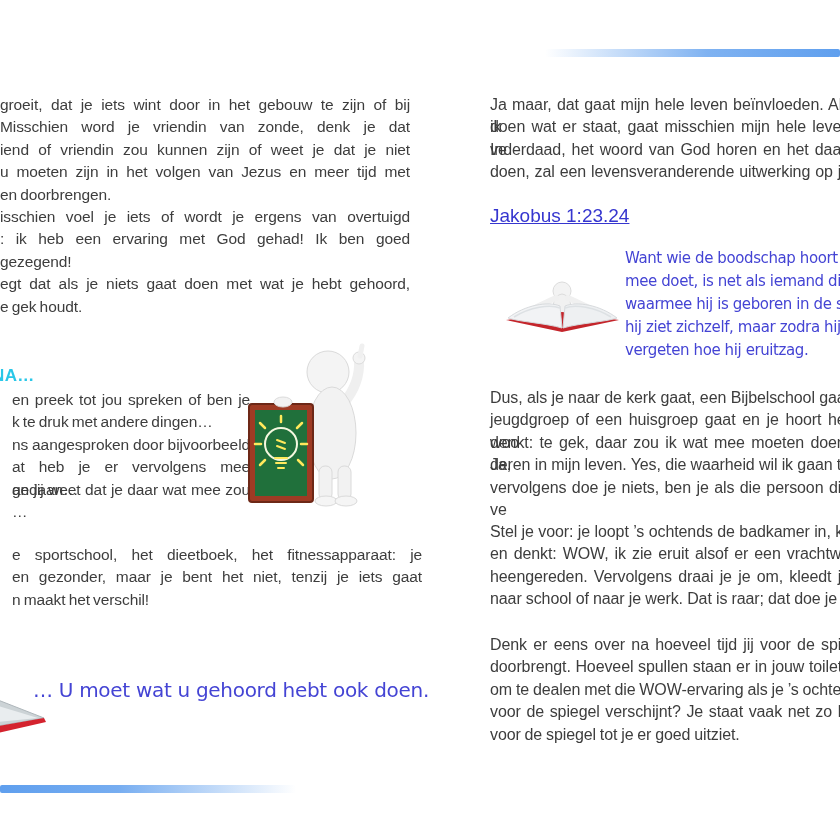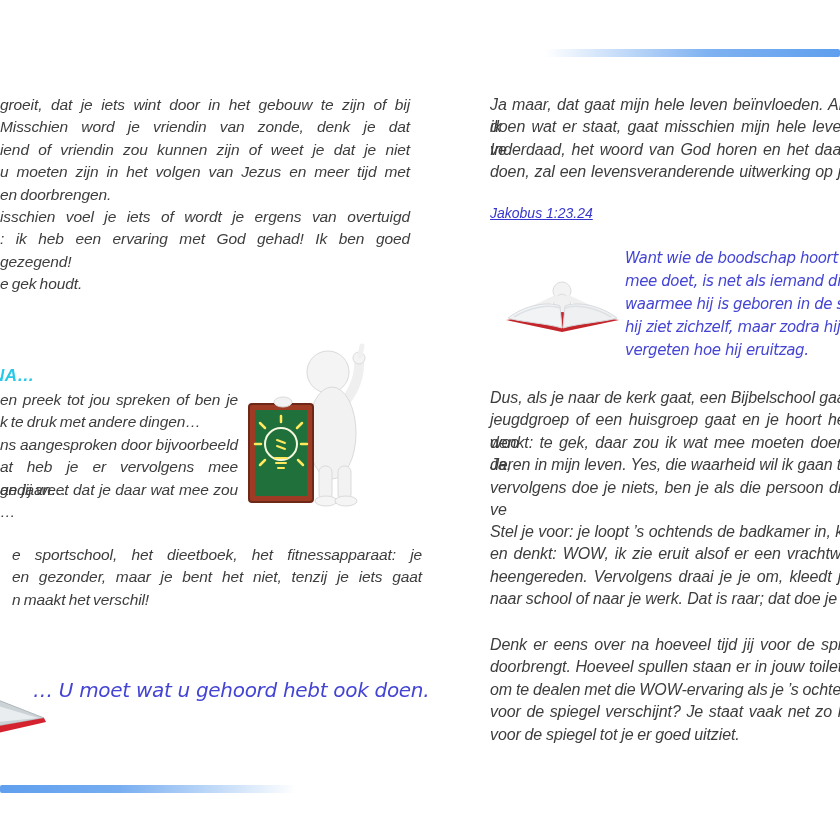--- a/index.html
+++ b/index.html
@@ -1,44 +1,44 @@
 <!DOCTYPE html>
 <html><head>
 <meta charset="utf-8">
 <style>
   html,body{margin:0;padding:0;background:#fff;}
   #page{position:relative;width:840px;height:840px;background:#ffffff;overflow:hidden;
-        font-family:"Liberation Sans",sans-serif;color:#3d3d3d;font-style:italic;}
+        font-family:"Liberation Sans",sans-serif;color:#3d3d3d;}
 
   
   .bar{position:absolute;height:8px;border-radius:2px;}
   #bar-top{top:49px;left:545px;width:295px;
      background:linear-gradient(to right, rgba(95,159,238,0) 0%, rgba(95,159,238,.8) 55%, #5f9fee 100%);}
   #bar-bottom{top:785px;left:0;width:296px;
      background:linear-gradient(to right, #5f9fee 0%, rgba(95,159,238,.85) 40%, rgba(95,159,238,0) 100%);}
 
   
   .tb{position:absolute;font-size:15.5px;line-height:22.4px;letter-spacing:-0.1px;word-spacing:-1px;}
   .tb .ln{height:22.4px;text-align:justify;text-align-last:justify;}
   .tb .ln.end{text-align-last:left;}
   #l-block1{top:94px;left:0;width:410px;}
-  #l-block2{top:389px;left:0;width:238px;}
+  #l-block2{top:389px;left:12px;width:238px;}
   #l-block3{top:544px;left:12px;width:410px;}
   #r-block1,#r-block2,#r-block3,#r-block4{left:490px;width:360px;font-size:16px;word-spacing:-0.5px;}
   #r-block1{top:94px;}
   #r-block2{top:387px;}
   #r-block3{top:521px;}
   #r-block4{top:634px;}
 
   
   #l-heading{position:absolute;top:366px;left:-8px;color:#29c7e8;font-weight:bold;
      font-size:17px;letter-spacing:.4px;}
 
   
-  #verse-link{position:absolute;top:205px;left:490px;color:#3636cf;font-size:14px;
+  #verse-link{position:absolute;top:205px;left:490px;color:#3636cf;font-size:19px;
      text-decoration:underline;cursor:pointer;}
 
   
   .hwt{position:absolute;color:#4444d4;font-family:"DejaVu Sans",sans-serif;}
   #l-handwritten{top:678px;left:33px;font-size:20px;letter-spacing:-0.3px;white-space:nowrap;text-align:right;}
   #r-handwritten{top:247px;left:625px;width:230px;font-size:15px;line-height:23px;
      letter-spacing:-0.4px;}
   #r-handwritten .hln{white-space:nowrap;height:23px;}
 
   .img{position:absolute;}
@@ -56,20 +56,21 @@
 
   <div id="l-block1" class="tb">
     <div class="ln">groeit, dat je iets wint door in het gebouw te zijn of bij</div>
     <div class="ln">Misschien word je vriendin van zonde, denk je dat</div>
     <div class="ln">iend of vriendin zou kunnen zijn of weet je dat je niet</div>
     <div class="ln">u moeten zijn in het volgen van Jezus en meer tijd met</div>
     <div class="ln end">en doorbrengen.</div>
     <div class="ln">isschien voel je iets of wordt je ergens van overtuigd</div>
     <div class="ln">: ik heb een ervaring met God gehad! Ik ben goed</div>
     <div class="ln end">gezegend!</div>
+    <div class="ln">egt dat als je niets gaat doen met wat je hebt gehoord,</div>
     <div class="ln end">e gek houdt.</div>
   </div>
 
   <div id="l-heading">NA…</div>
 
   <div id="l-block2" class="tb">
     <div class="ln">en preek tot jou spreken of ben je</div>
     <div class="ln end">k te druk met andere dingen…</div>
     <div class="ln">ns aangesproken door bijvoorbeeld</div>
     <div class="ln">at heb je er vervolgens mee gedaan…</div>

